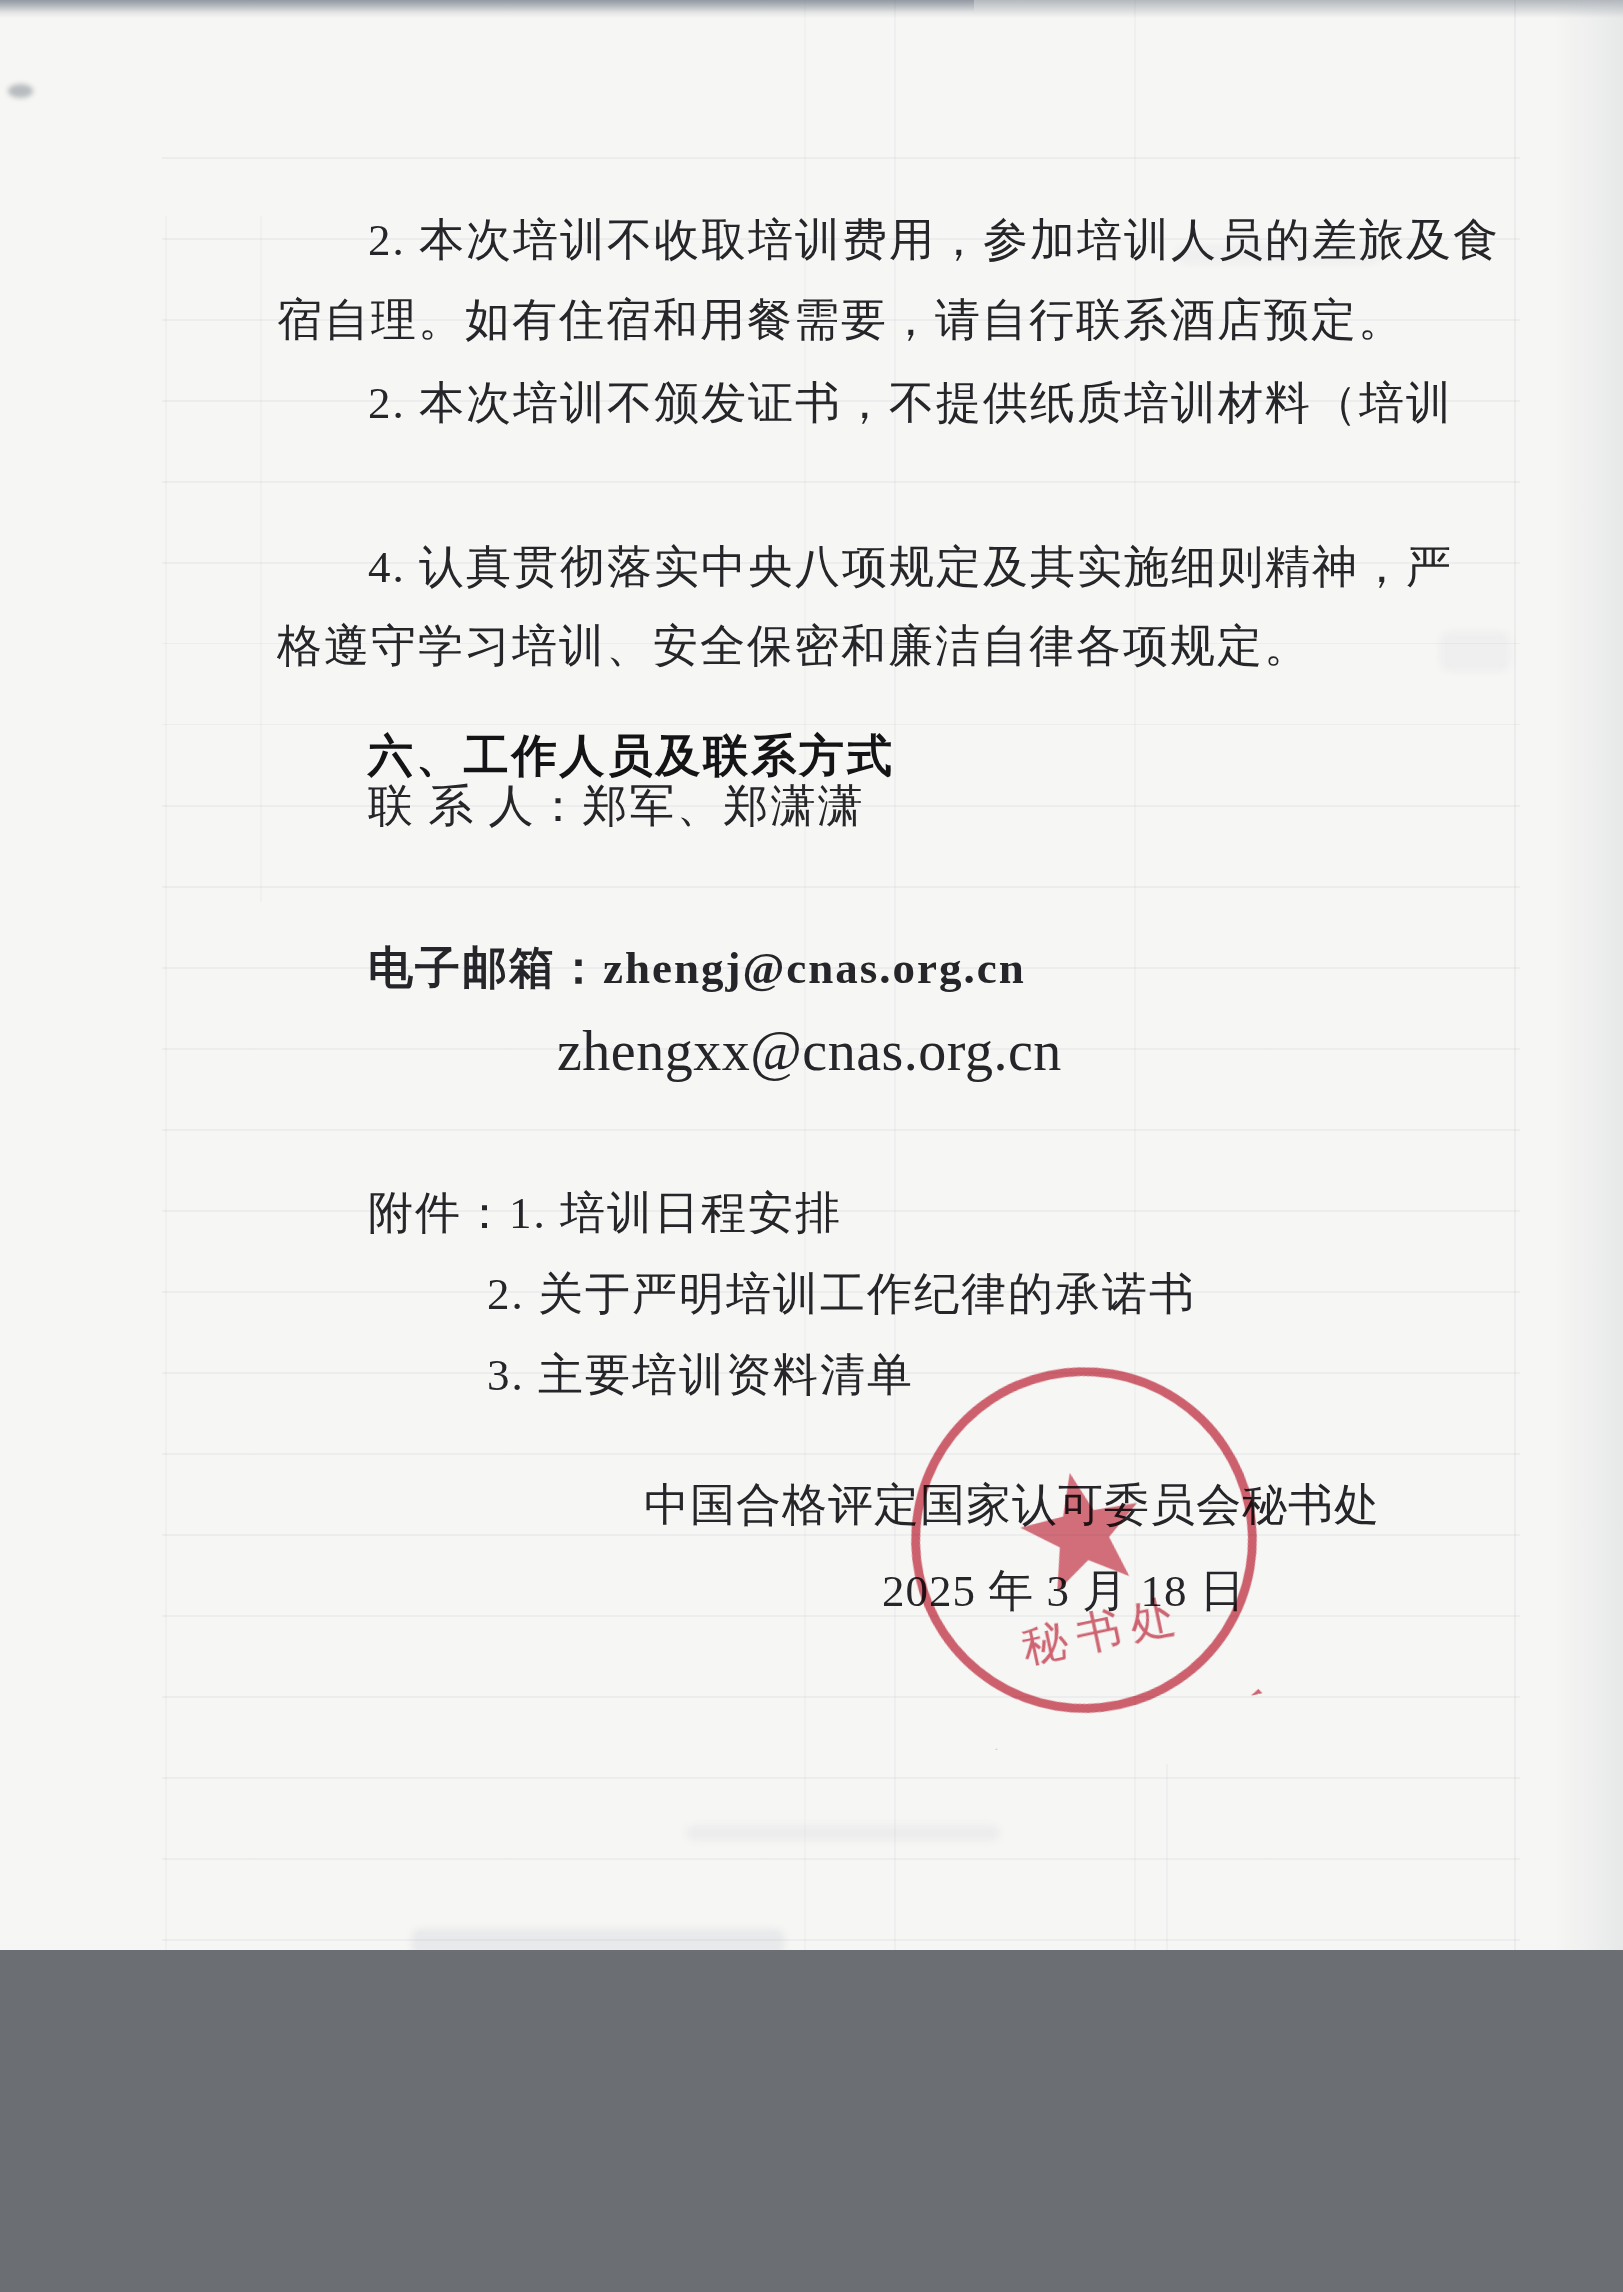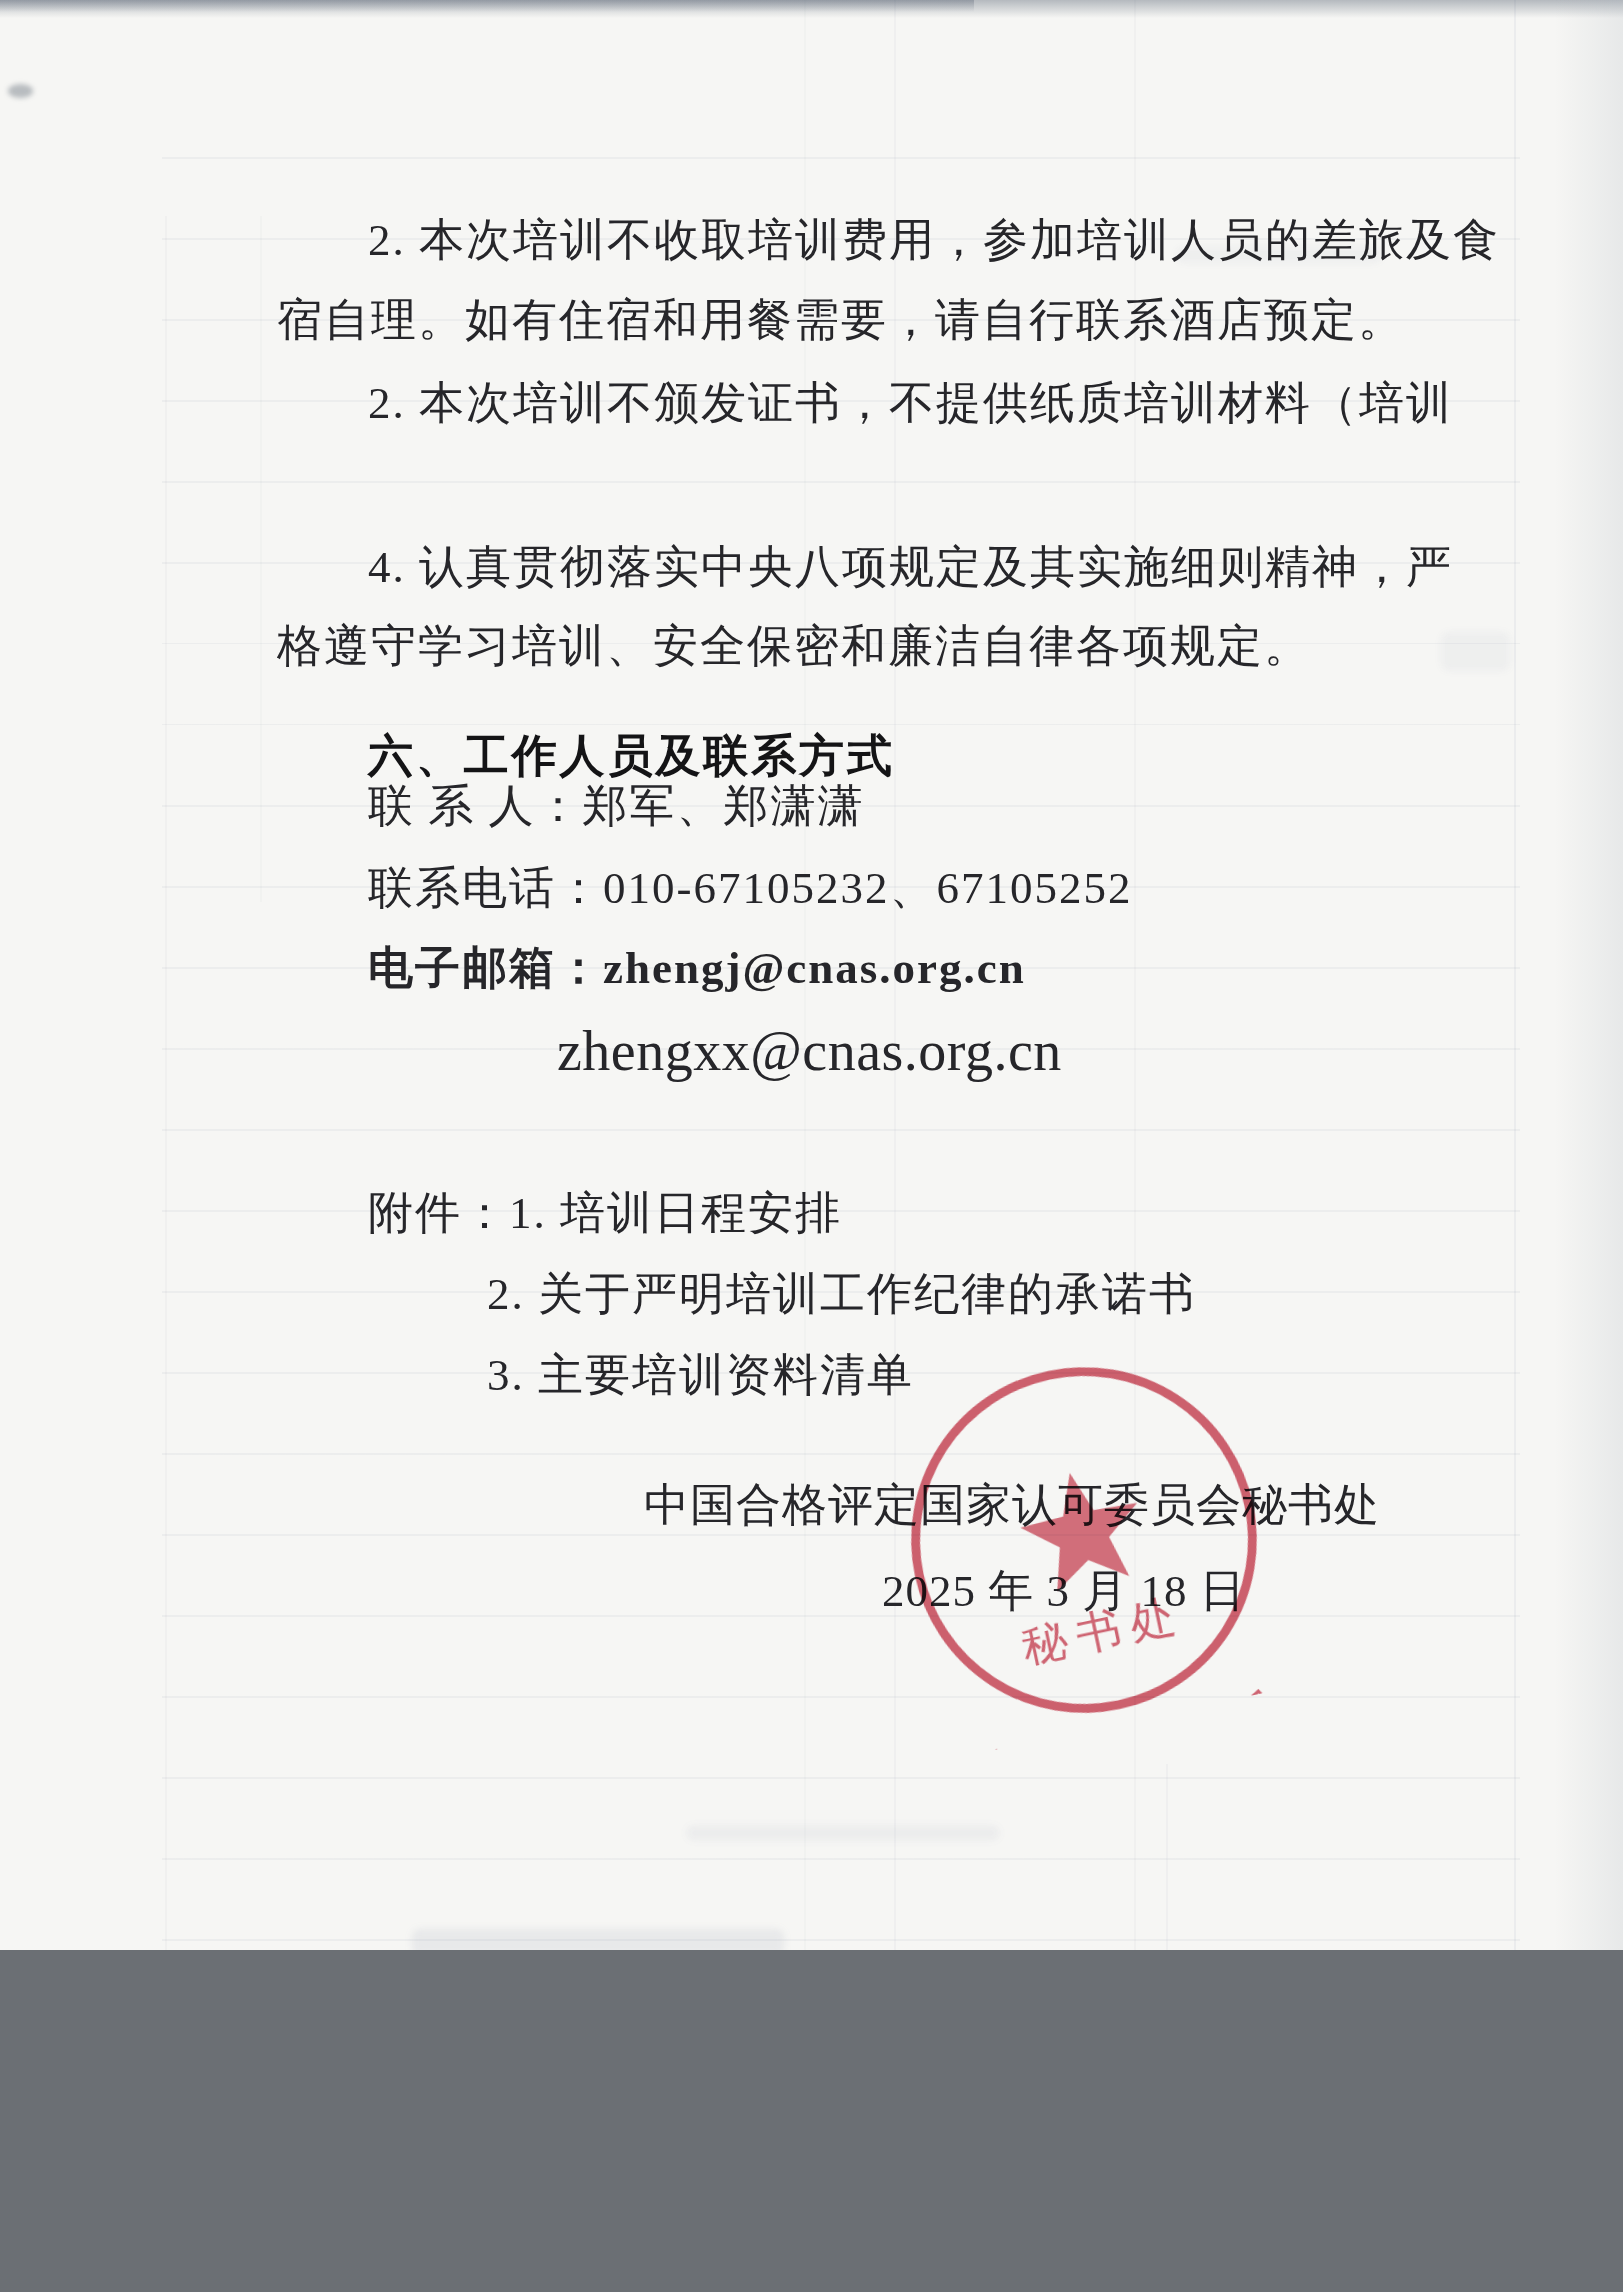--- a/index.html
+++ b/index.html
@@ -88,21 +88,20 @@
 
   <div class="line" style="left:368px;top:210px;">2. 本次培训不收取培训费用，参加培训人员的差旅及食</div>
   <div class="line" style="left:277px;top:290px;">宿自理。如有住宿和用餐需要，请自行联系酒店预定。</div>
   <div class="line" style="left:368px;top:373px;">2.  本次培训不颁发证书，不提供纸质培训材料（培训</div>
   <div class="line" style="left:368px;top:537px;">4.  认真贯彻落实中央八项规定及其实施细则精神，严</div>
   <div class="line" style="left:277px;top:616px;">格遵守学习培训、安全保密和廉洁自律各项规定。</div>
 
   <div class="line bold" style="left:368px;top:694px;margin-top:32px;">六、工作人员及联系方式</div>
 
   <div class="line" style="left:368px;top:776px;">联 系 人：郑军、郑潇潇</div>
-  <div class="line" style="left:368px;top:858px;">联系电话：010-67105232、67105252</div>
   <div class="line" style="left:368px;top:938px;font-weight:bold;">电子邮箱：zhengj@cnas.org.cn</div>
   <div class="line latin" style="left:557px;top:1019px;">zhengxx@cnas.org.cn</div>
 
   <div class="line" style="left:368px;top:1183px;">附件：1. 培训日程安排</div>
   <div class="line" style="left:487px;top:1264px;">2. 关于严明培训工作纪律的承诺书</div>
   <div class="line" style="left:487px;top:1345px;">3. 主要培训资料清单</div>
 
   <div class="line" style="left:644px;top:1475px;letter-spacing:1px;text-align:right;">中国合格评定国家认可委员会秘书处</div>
   <div class="line" style="left:882px;top:1561px;letter-spacing:1px;">2025 年 3 月 18 日</div>
 

